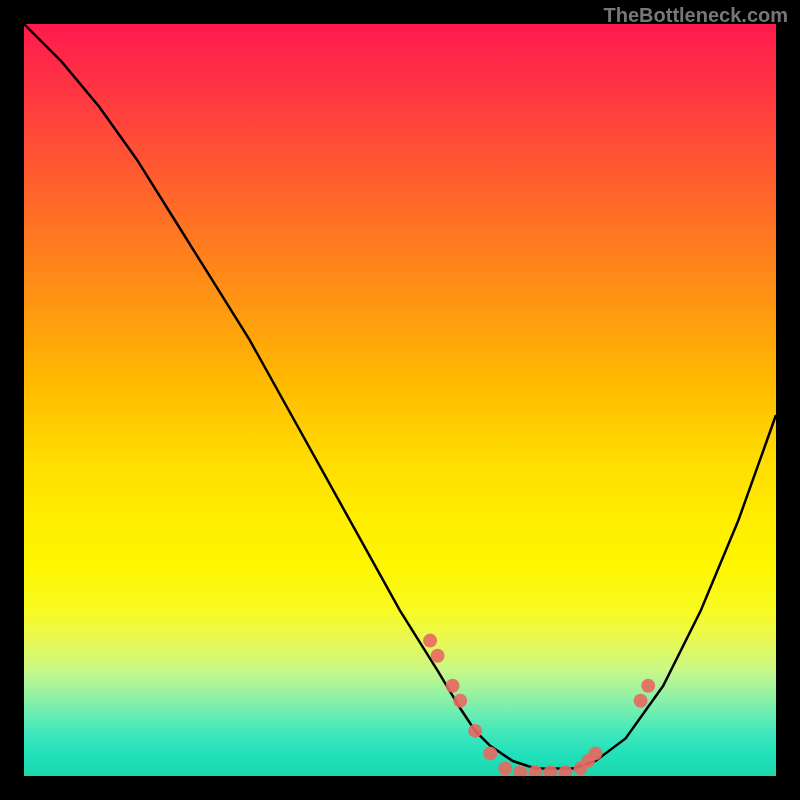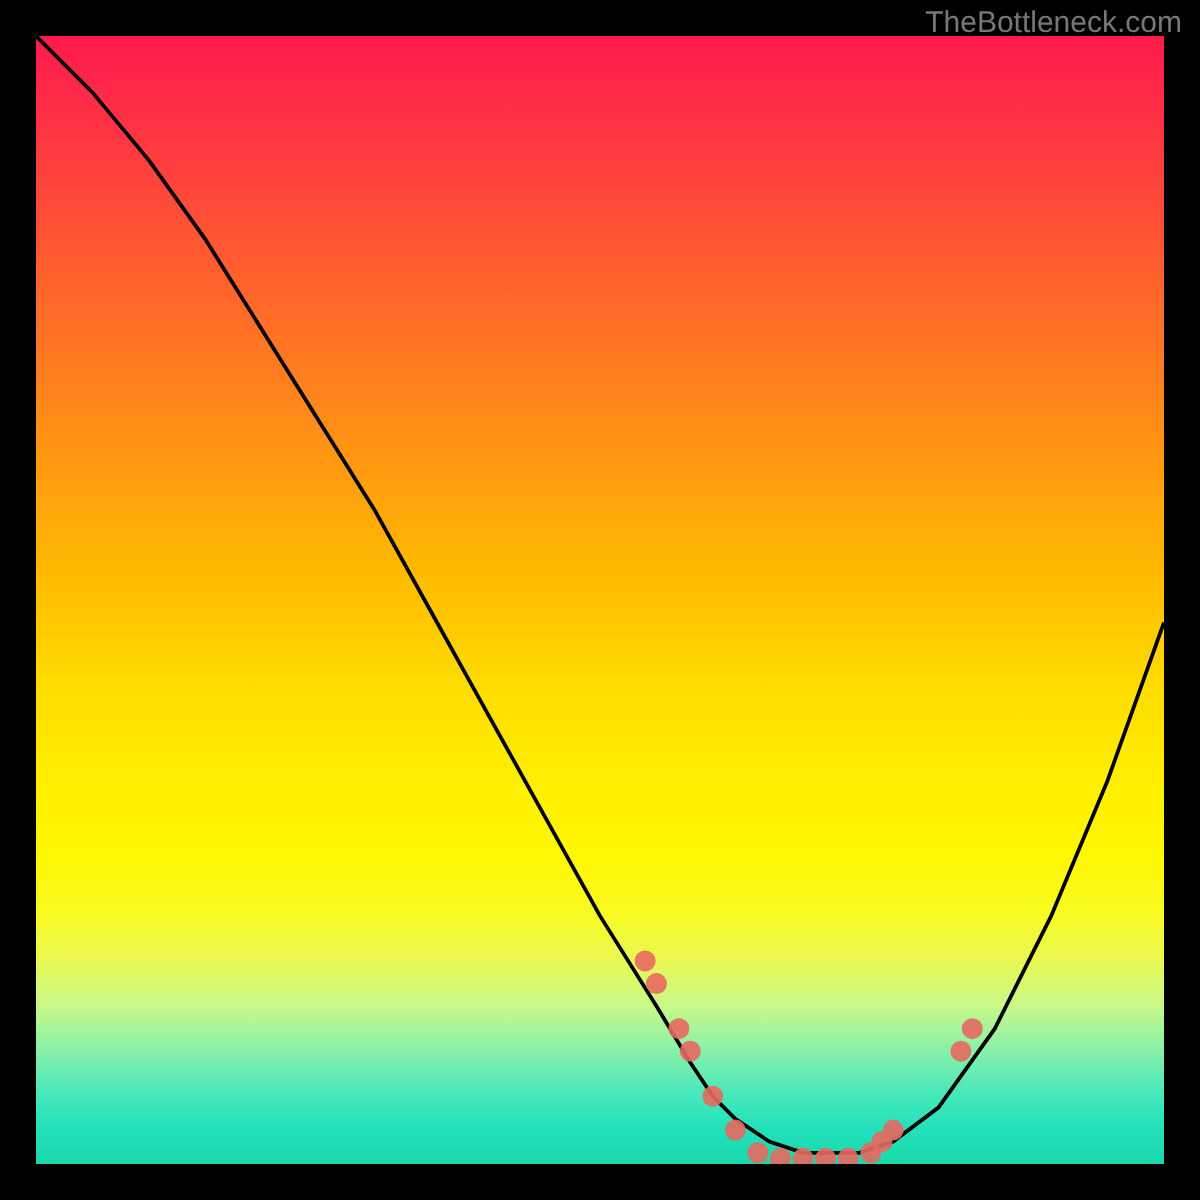--- a/index.html
+++ b/index.html
@@ -9,21 +9,21 @@
   background: #000;
   position: relative;
   font-family: Arial, sans-serif;
 }
 .attribution {
   position: absolute;
   top: 4px;
   right: 12px;
   color: #777;
   font-size: 20px;
-  font-weight: 400;
+  font-weight: 700;
   z-index: 10;
 }
 .plot-area {
   position: absolute;
   left: 24px;
   top: 24px;
   width: 752px;
   height: 752px;
   background: linear-gradient(to bottom,
     #ff1a4d 0%,

